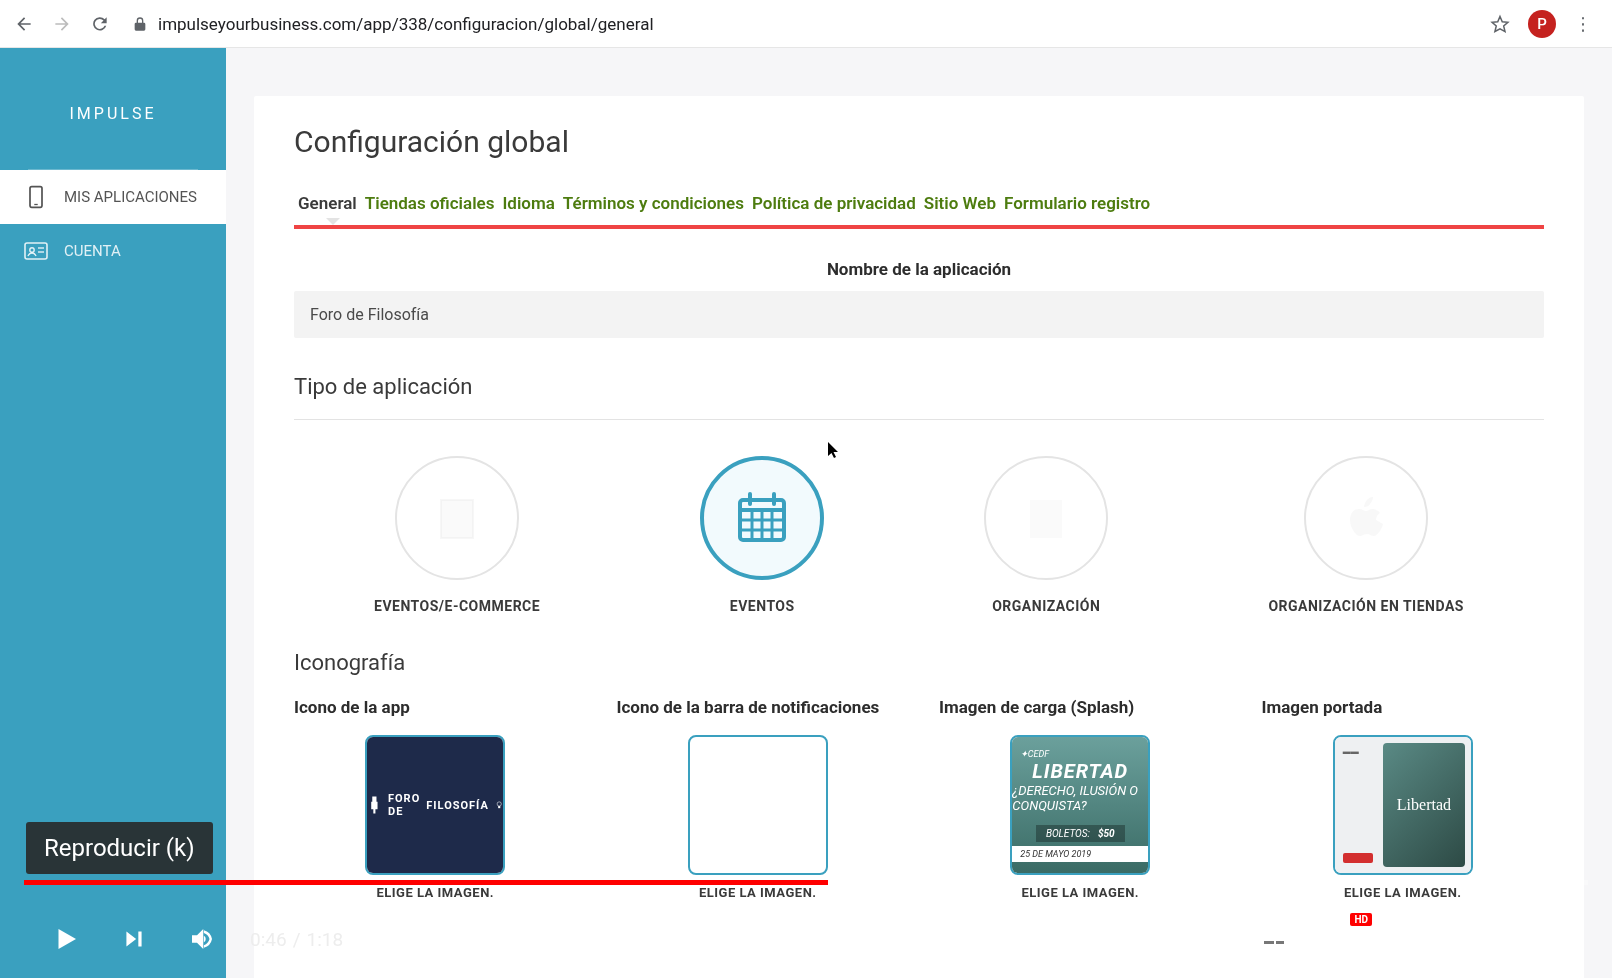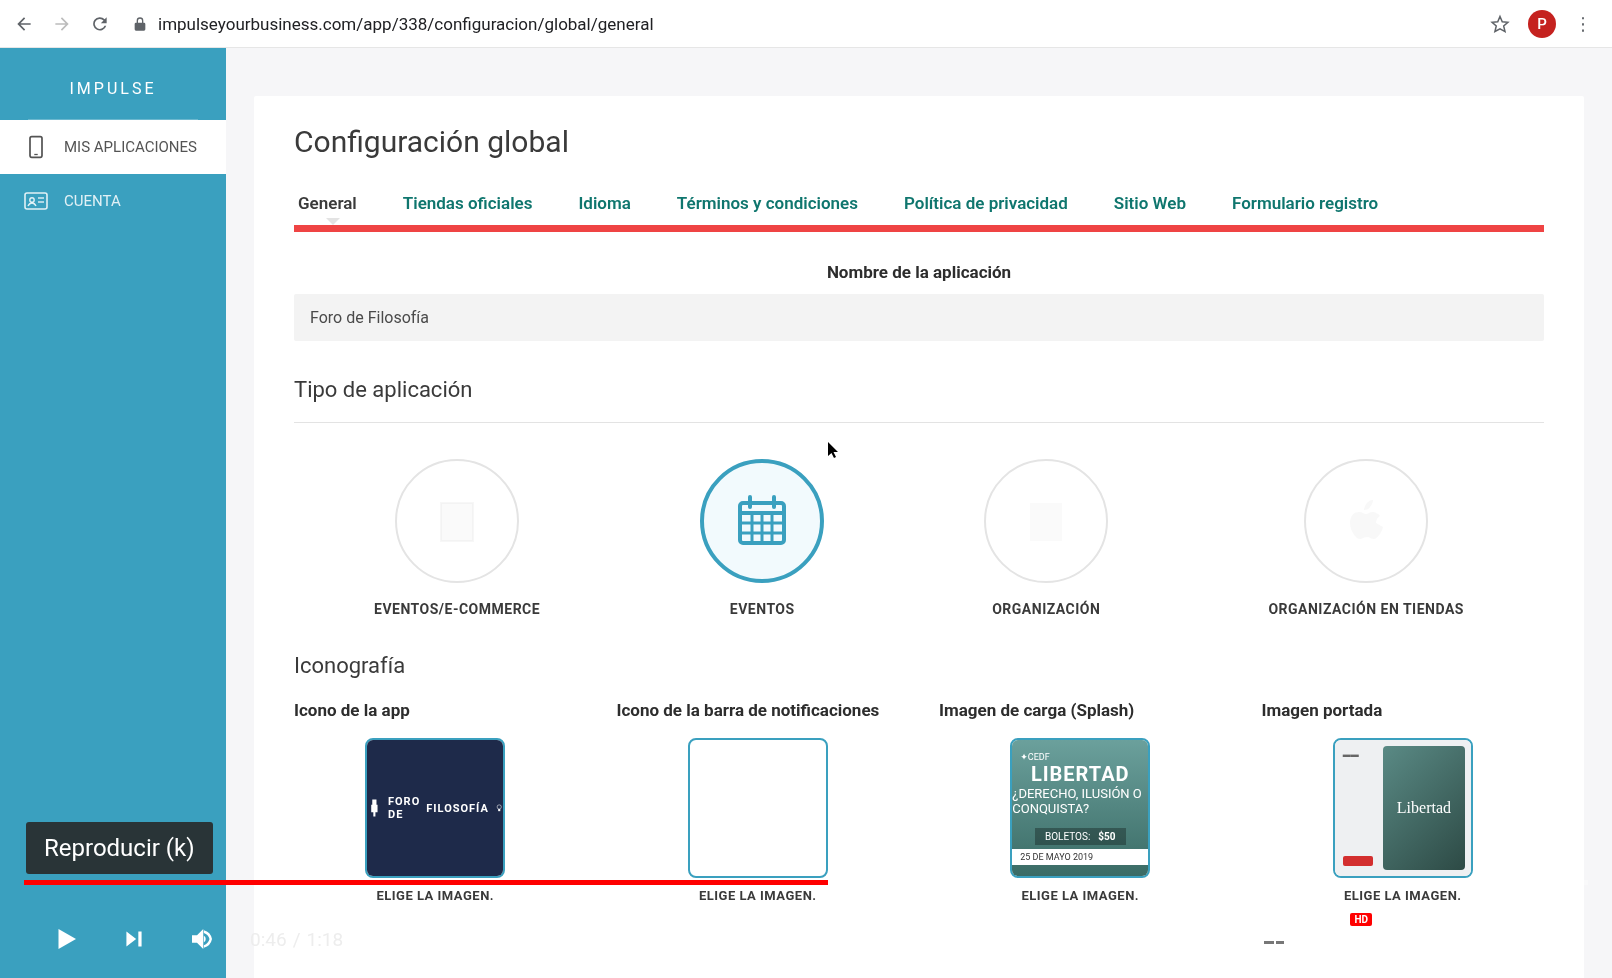--- a/index.html
+++ b/index.html
@@ -12,33 +12,33 @@
 .chrome-url { flex: 1; display: flex; align-items: center; gap: 10px; font-size: 17px; color: #202124; padding: 0 6px; }
 .chrome-lock { color: #5f6368; }
 .chrome-right { display: flex; align-items: center; gap: 18px; padding-right: 8px; }
 .chrome-star { color: #5f6368; }
 .chrome-avatar { width: 28px; height: 28px; border-radius: 50%; background: #c5221f; color: #fff; display: flex; align-items: center; justify-content: center; font-weight: 500; font-size: 15px; }
 .chrome-menu { color: #5f6368; font-size: 18px; }
 
 
 .app { display: flex; height: calc(100% - 48px); position: relative; }
 .sidebar { width: 226px; background: #3aa0bf; color: #fff; display: flex; flex-direction: column; }
-.sidebar-brand { height: 72px; display: flex; align-items: center; justify-content: center; letter-spacing: 3px; font-size: 16px; font-weight: 400; border-bottom: 1px solid rgba(255,255,255,0.25); margin: 0 28px; padding-top: 10px;}
+.sidebar-brand { height: 122px; display: flex; align-items: center; justify-content: center; letter-spacing: 3px; font-size: 16px; font-weight: 400; border-bottom: 1px solid rgba(255,255,255,0.25); margin: 0 28px; padding-top: 10px;}
 .sidebar-brand-inner { width: 100%; text-align: center; }
 .side-item { display: flex; align-items: center; gap: 16px; padding: 18px 24px; font-size: 15px; cursor: pointer; }
 .side-item.active { background: #fff; color: #545454; }
 .side-item:not(.active) { color: rgba(255,255,255,0.85); }
 .side-icon { width: 24px; height: 18px; display: flex; align-items: center; justify-content: center; }
 
 .main { flex: 1; background: #f6f6f8; overflow: hidden; padding: 0; }
 .panel { background: #fff; margin: 48px 28px 0 28px; padding: 0 40px 40px 40px; border-radius: 2px; height: 100%; }
 .page-title { font-size: 30px; color: #3a3a3a; font-weight: 400; padding-top: 28px; }
 
-.tabs { display: flex; gap: 38px; margin-top: 22px; border-bottom: 7px solid #ef4444; }
-.tab { padding: 12px 4px; font-size: 17px; font-weight: 600; color: #0f766e; cursor: pointer; position: relative; }
+.tabs { display: flex; margin-top: 22px; border-bottom: 4px solid #ef4444; }
+.tab { padding: 12px 4px; font-size: 17px; font-weight: 600; color: #4d7c0f; cursor: pointer; position: relative; }
 .tab.active { color: #3a3a3a; }
 .tab.active::after { content: ""; position: absolute; left: 48%; bottom: -7px; border: 7px solid transparent; border-top-color: #e3e3e3; }
 
 .form-row { display: flex; gap: 60px; margin-top: 30px; }
 .form-col { flex: 1; text-align: center; }
 .form-label { font-weight: 700; font-size: 17px; color: #2d2d2d; margin-bottom: 12px; }
 .form-input { width: 100%; padding: 14px 16px; background: #f3f3f3; border: none; font-size: 16px; color: #4a4a4a; text-align: left; border-radius: 2px; }
 .form-input.readonly { color: #8c8c8c; }
 .form-help { font-size: 14px; color: #8a8a8a; margin-top: 8px; line-height: 1.4; }
 
@@ -49,21 +49,21 @@
 .type-circle { width: 124px; height: 124px; border-radius: 50%; border: 2px solid #e4e4e4; display: flex; align-items: center; justify-content: center; color: #e4e4e4; }
 .type-item.selected .type-circle { border: 4px solid #3aa0bf; color: #3aa0bf; background: #f2fafd; }
 .type-label { font-size: 14px; font-weight: 700; color: #3a3a3a; letter-spacing: 0.5px; }
 
 .icono-row { display: flex; gap: 40px; margin-top: 22px; }
 .icono-col { flex: 1; }
 .icono-title { font-weight: 700; font-size: 17px; color: #2d2d2d; margin-bottom: 18px; }
 .icono-preview { width: 140px; height: 140px; margin: 0 auto; border: 2px solid #3aa0bf; border-radius: 8px; display: flex; align-items: center; justify-content: center; overflow: hidden; background: #fff; }
 .icono-caption { text-align: center; font-size: 13px; font-weight: 700; color: #3a3a3a; margin-top: 10px; letter-spacing: 0.5px; }
 .preview-foro { background: #1e2a4a; color: #fff; width: 100%; height: 100%; display: flex; flex-direction: row; align-items: center; justify-content: center; gap: 6px; font-size: 11px; letter-spacing: 1px; }
-.preview-libertad { background: linear-gradient(#6ba09c, #3a6b65); width: 100%; height: 100%; color: #fff; display: flex; flex-direction: column; align-items: center; justify-content: center; font-family: Georgia, serif; }
+.preview-libertad { background: linear-gradient(#6ba09c, #3a6b65); width: 100%; height: 100%; color: #fff; display: flex; flex-direction: column; align-items: center; justify-content: center; font-family: Georgia, serif; font-style: italic; }
 .preview-portada { background: #eef0f2; width: 100%; height: 100%; display: flex; align-items: center; justify-content: center; position: relative; }
 
 .cursor-ptr { position: absolute; left: 828px; top: 394px; font-size: 16px; color: #000; pointer-events: none; }
 
 
 .player { position: absolute; left: 24px; right: 24px; bottom: 0; height: 160px; pointer-events: none; }
 .tooltip { position: absolute; left: 2px; top: 4px; background: rgba(40,40,40,0.9); color: #fff; padding: 12px 18px; font-size: 24px; border-radius: 3px; pointer-events: auto; }
 .progress-wrap { position: absolute; left: 0; right: 0; top: 62px; height: 5px; background: rgba(255,255,255,0.35); pointer-events: auto; }
 .progress-buffer { position: absolute; left: 0; top: 0; height: 100%; width: 72%; background: rgba(255,255,255,0.55); }
 .progress-played { position: absolute; left: 0; top: 0; height: 100%; width: 51.4%; background: #ff0000; }

